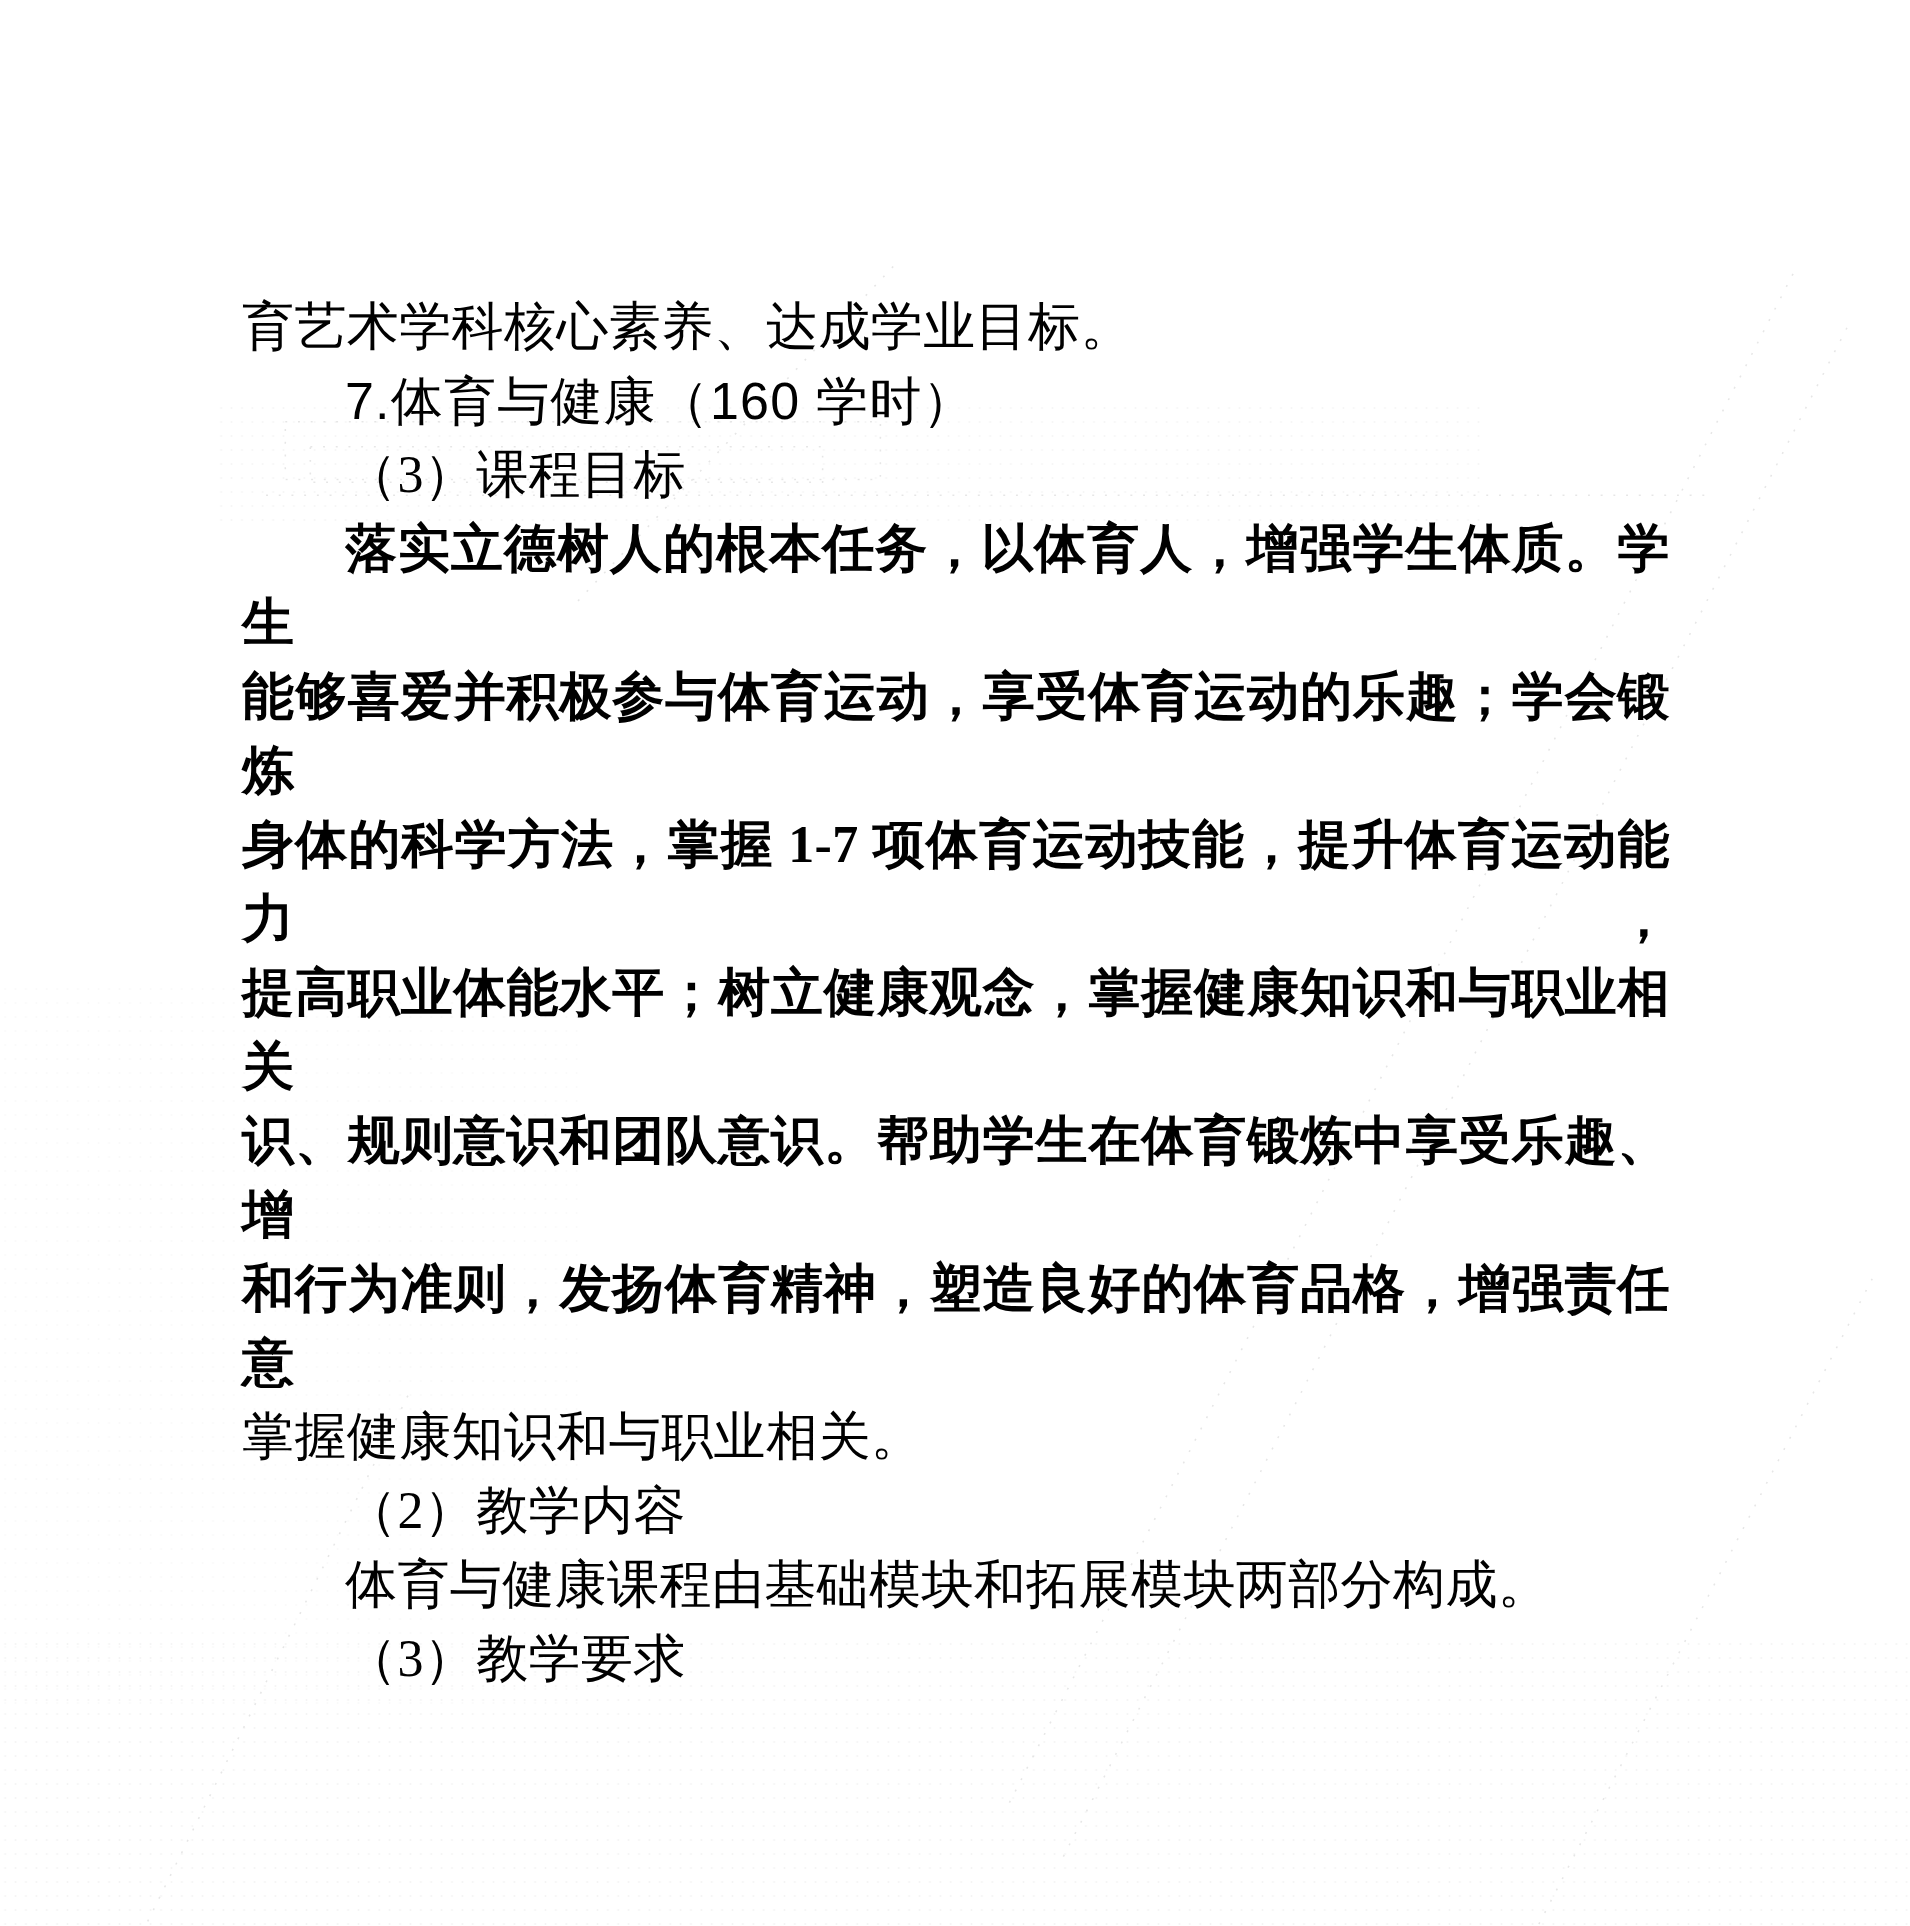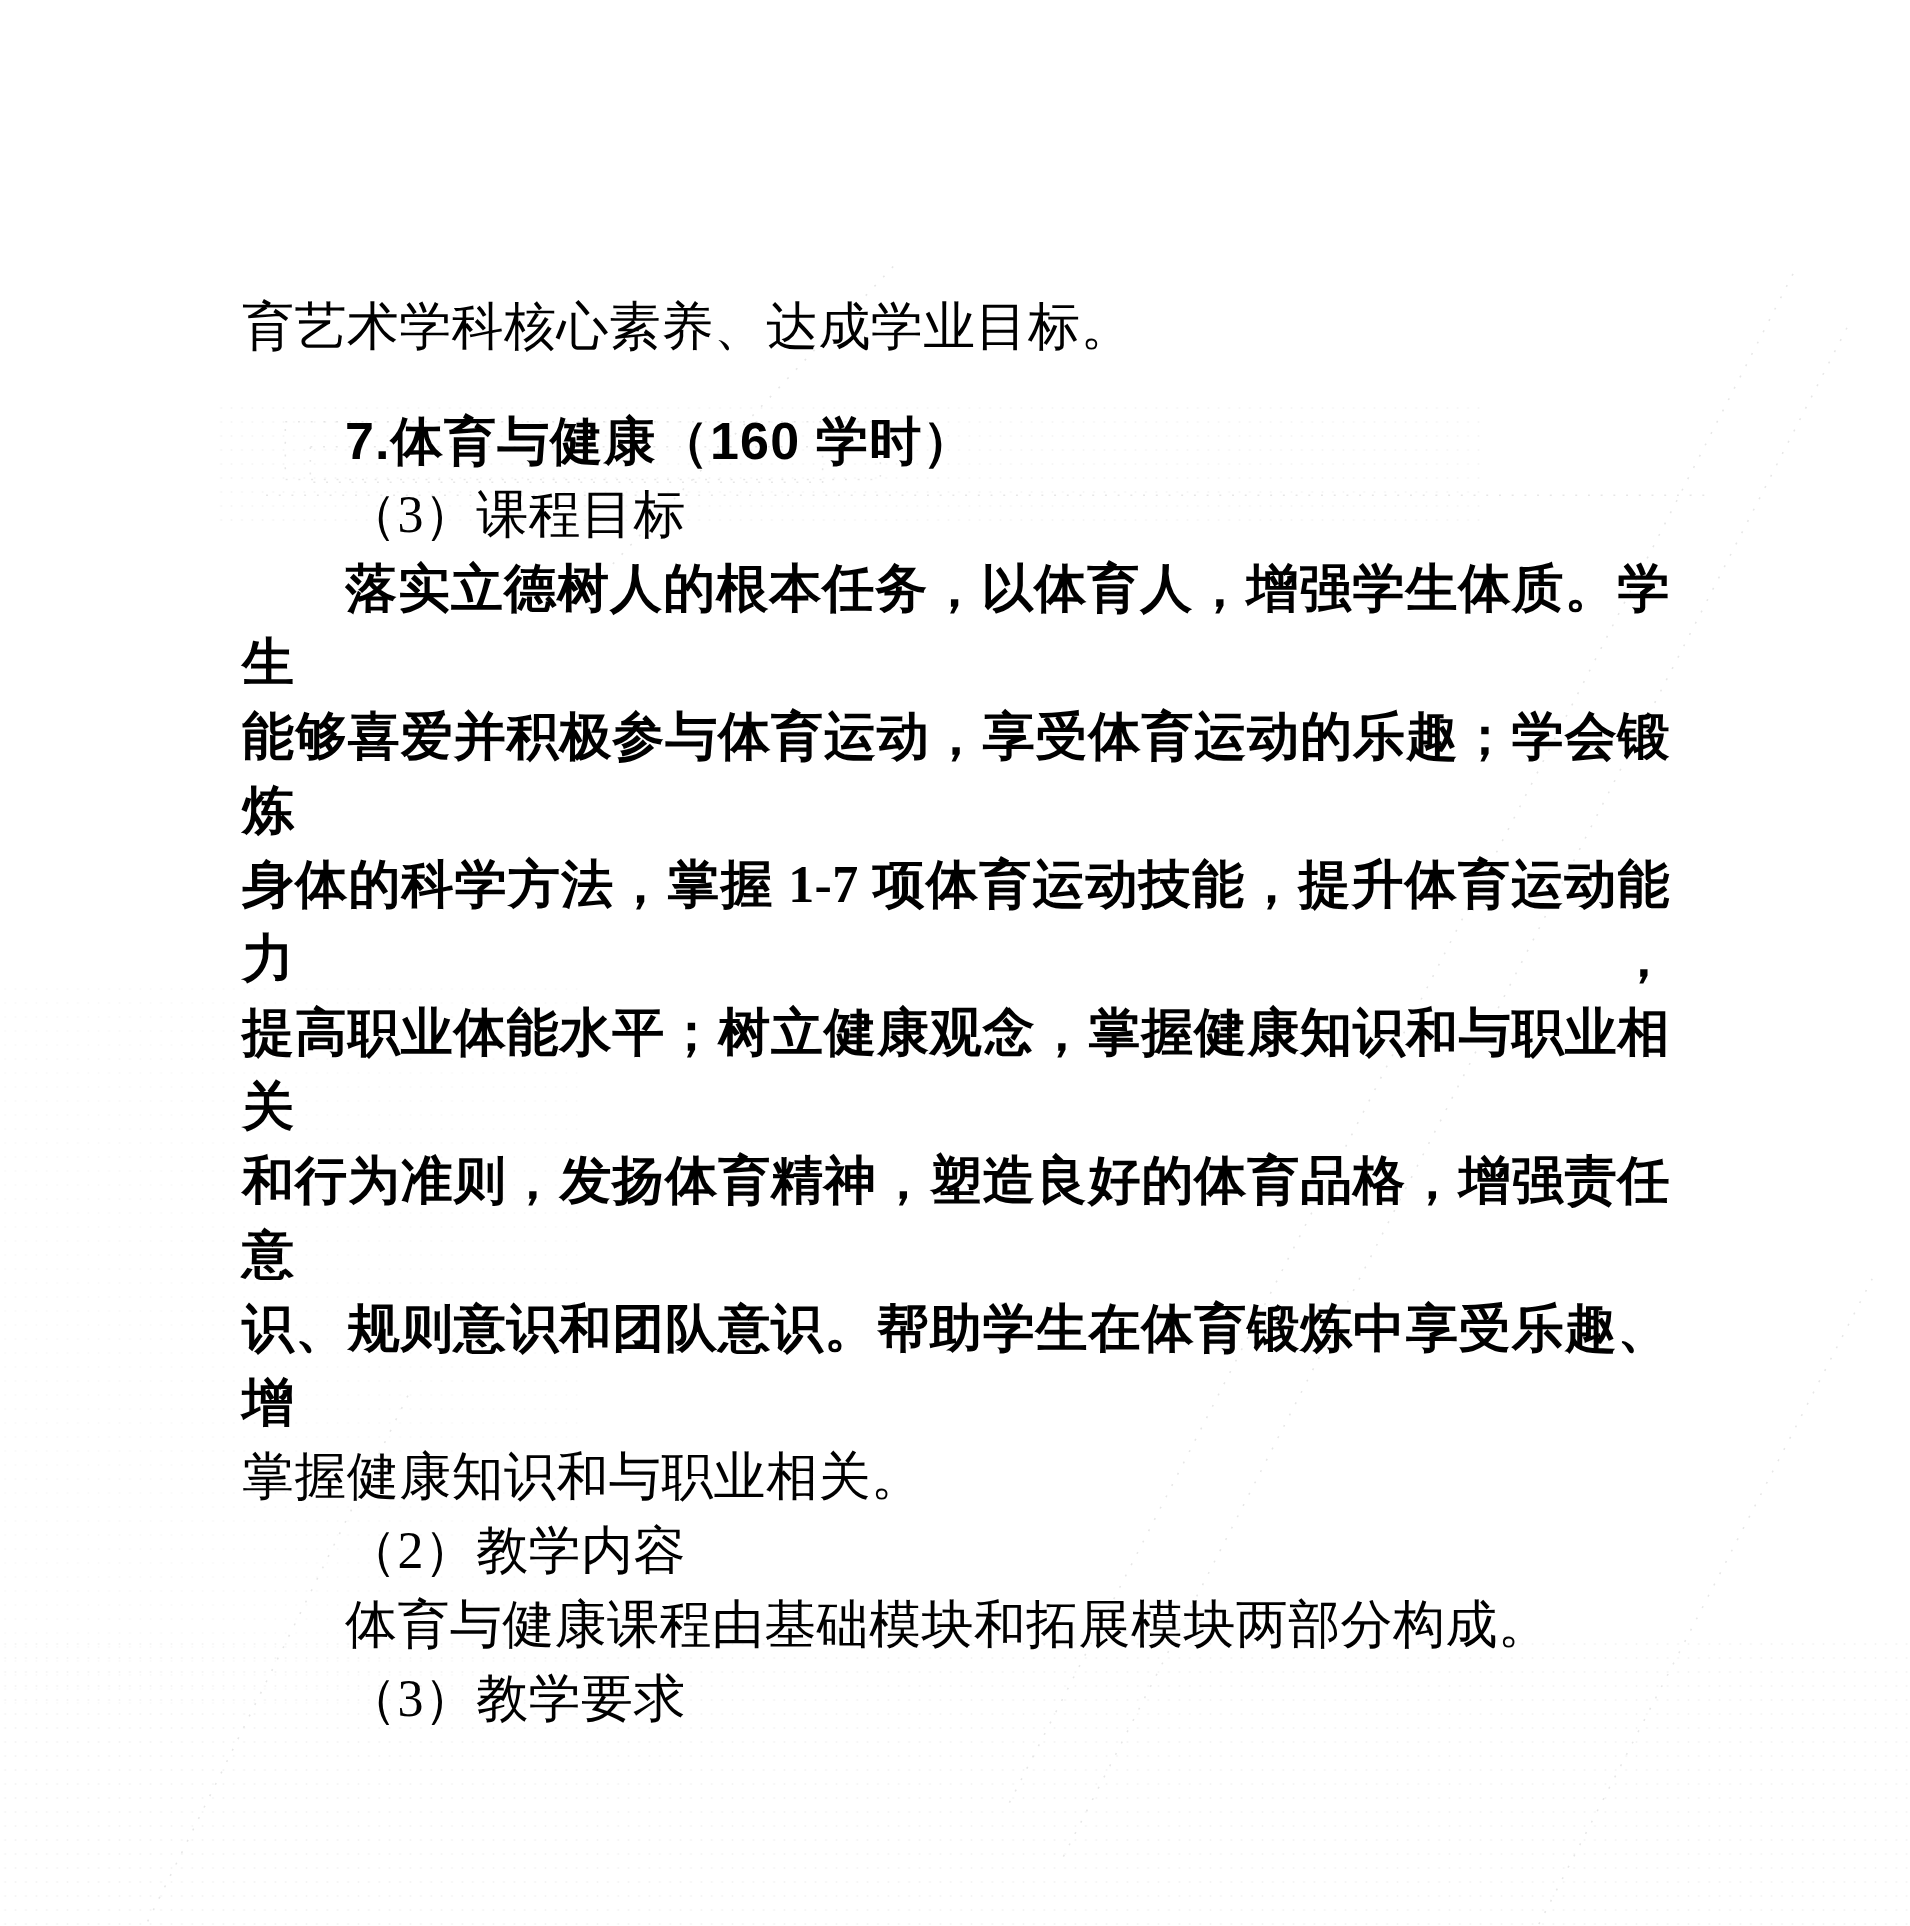--- a/index.html
+++ b/index.html
@@ -31,24 +31,23 @@
     position: absolute;
     left: 242px; top: 290px; width: 1428px;
     font-size: 52px;
     line-height: 74px;
     letter-spacing: 0.4px;
     white-space: normal;
   }
   .line { min-height: 74px; }
   .line.indent { text-indent: 103px; }
   .line.bold {
-    font-weight: 700;
+    font-weight: 400;
     font-family: "Liberation Sans", sans-serif;
     letter-spacing: 1.2px;
-    margin-top: 40px;
   }
   .line.fill {
     text-align: justify;
     text-align-last: justify;
     text-justify: inter-character;
     font-weight: bold;
   }
 </style>
 </head>
 <body>
@@ -75,22 +74,22 @@
   </svg>
 
   <div class="text-block">
       <div class="line">育艺术学科核心素养、达成学业目标。</div>
       <div class="line indent bold">7.体育与健康（160 学时）</div>
       <div class="line indent">（3）课程目标</div>
       <div class="line indent fill">落实立德树人的根本任务，以体育人，增强学生体质。学生</div>
       <div class="line fill">能够喜爱并积极参与体育运动，享受体育运动的乐趣；学会锻炼</div>
       <div class="line fill">身体的科学方法，掌握 1-7 项体育运动技能，提升体育运动能力，</div>
       <div class="line fill">提高职业体能水平；树立健康观念，掌握健康知识和与职业相关</div>
+      <div class="line fill">识、规则意识和团队意识。帮助学生在体育锻炼中享受乐趣、增</div>
       <div class="line fill">和行为准则，发扬体育精神，塑造良好的体育品格，增强责任意</div>
-      <div class="line fill">识、规则意识和团队意识。帮助学生在体育锻炼中享受乐趣、增</div>
       <div class="line">掌握健康知识和与职业相关。</div>
       <div class="line indent">（2）教学内容</div>
       <div class="line indent">体育与健康课程由基础模块和拓展模块两部分构成。</div>
       <div class="line indent">（3）教学要求</div>
     </div>
 
 </div>
 
 
 </body></html>

